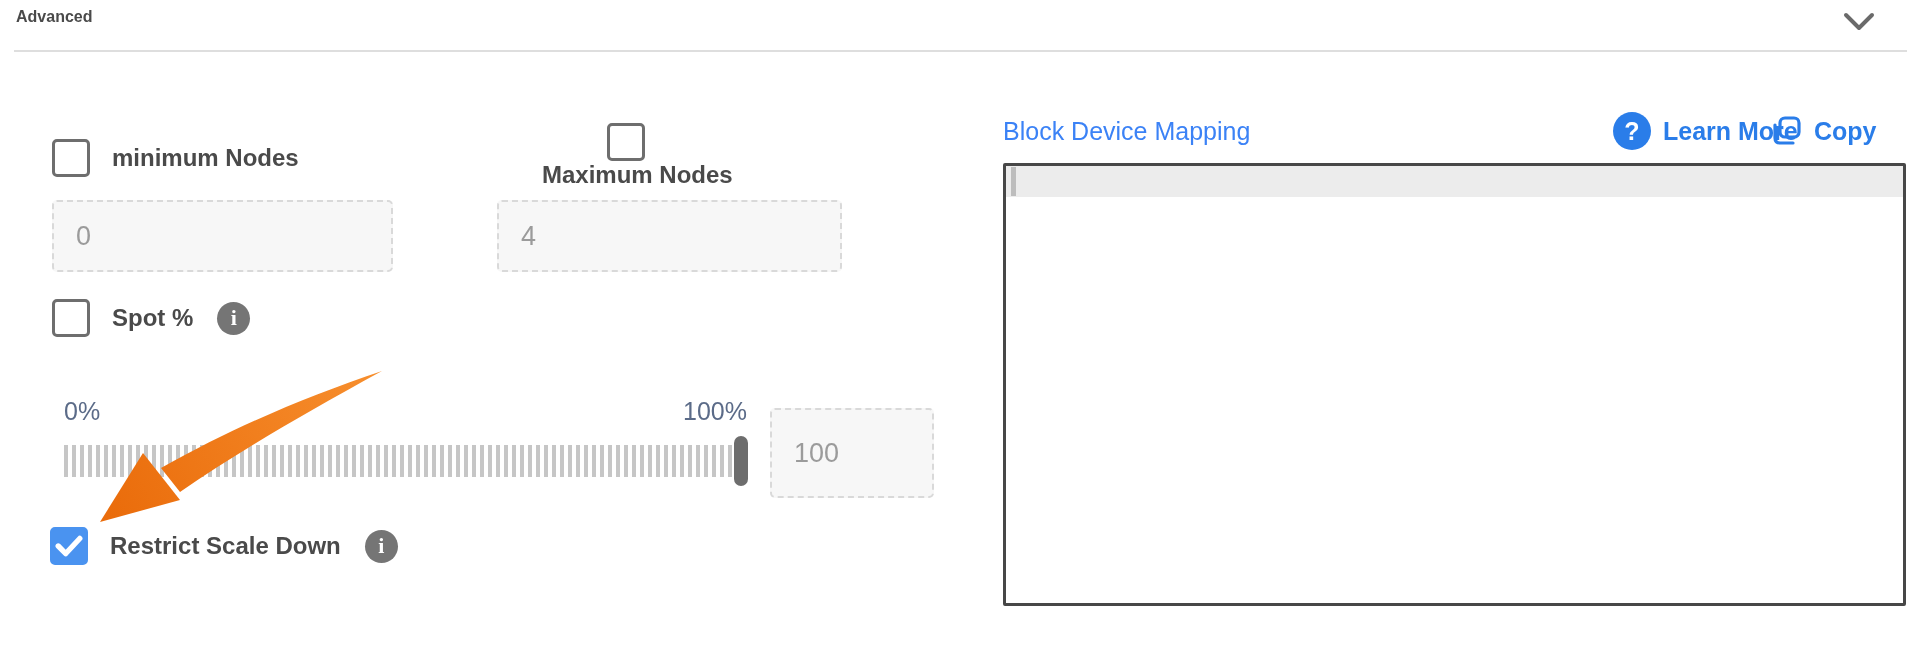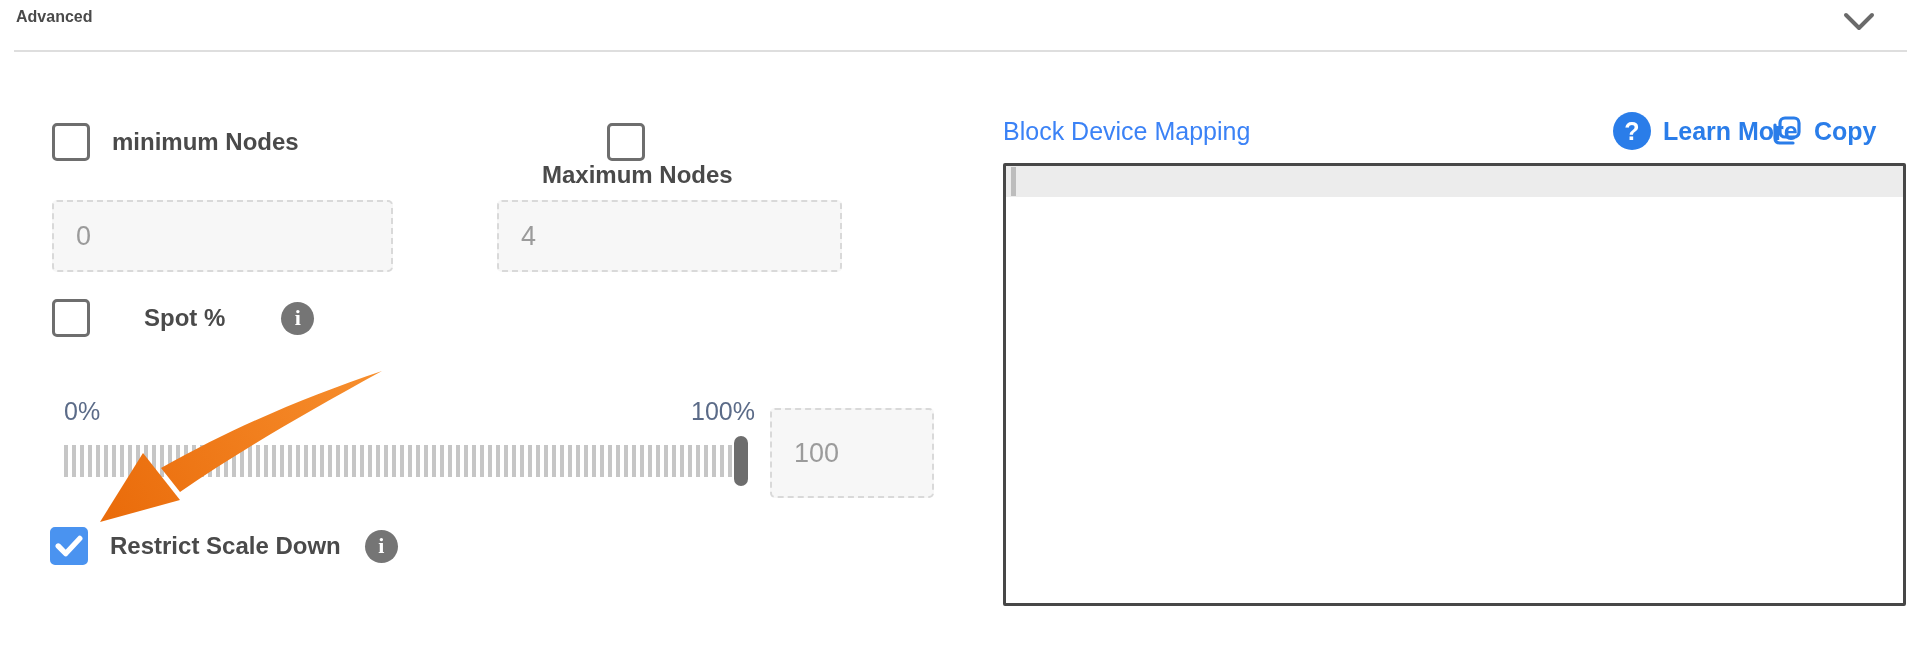--- a/index.html
+++ b/index.html
@@ -60,46 +60,46 @@
 <div class="page">
 
   <div class="hdr-title">Advanced</div>
   <div class="hdr-chevron">
     <svg width="38" height="30" viewBox="0 0 38 30">
       <polyline points="6,9 19,22 32,9" fill="none" stroke="#6a6a6a" stroke-width="4" stroke-linecap="round" stroke-linejoin="round"></polyline>
     </svg>
   </div>
   <div class="hdr-divider"></div>
 
-  <div class="cbrow" style="left:52px; top:123px;">
+  <div class="cbrow" style="left:52px; top:139px;">
     <div class="cb">
       
     </div>
     <div class="cb-label">minimum Nodes</div>
   </div>
   <div class="dash-input" style="left:52px; top:200px; width:341px; height:72px;">0</div>
 
   <div class="cbrow" style="left:520px; top:123px;flex-direction:column;">
     <div class="cb">
       
     </div>
     <div class="cb-label">Maximum Nodes</div>
   </div>
   <div class="dash-input" style="left:497px; top:200px; width:345px; height:72px;">4</div>
 
-  <div class="cbrow" style="left:52px; top:299px;gap:32px;">
+  <div class="cbrow" style="left:52px; top:299px;">
     <div class="cb">
       
     </div>
     <div class="cb-label">Spot %</div>
     <div class="info-icon">i</div>
   </div>
 
   <div class="slider-label" style="left:64px; top:397px;">0%</div>
-  <div class="slider-label" style="left:683px; top:397px; width:62px; text-align:right;margin-left:8px;">100%</div>
+  <div class="slider-label" style="left:683px; top:397px; width:62px; text-align:right;">100%</div>
   <div class="slider-ticks">
     <div class="slider-handle"></div>
   </div>
   <div class="dash-input" style="left:770px; top:408px; width:164px; height:90px;">100</div>
 
   <div class="cbrow" style="left:50px; top:527px;">
     <div class="cb checked">
       <svg width="28" height="24" viewBox="0 0 26 22">
           <polyline points="3,11 10,18 23,4" fill="none" stroke="#fff" stroke-width="5" stroke-linecap="round" stroke-linejoin="round"></polyline>
         </svg>

